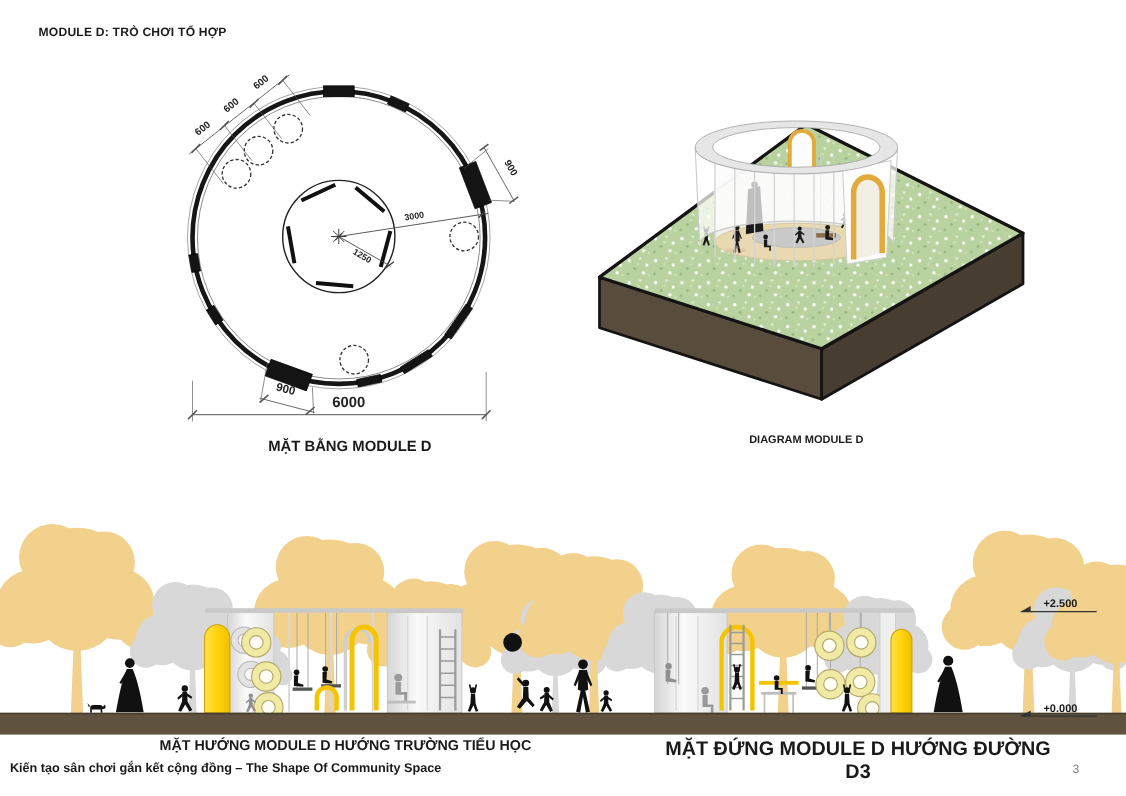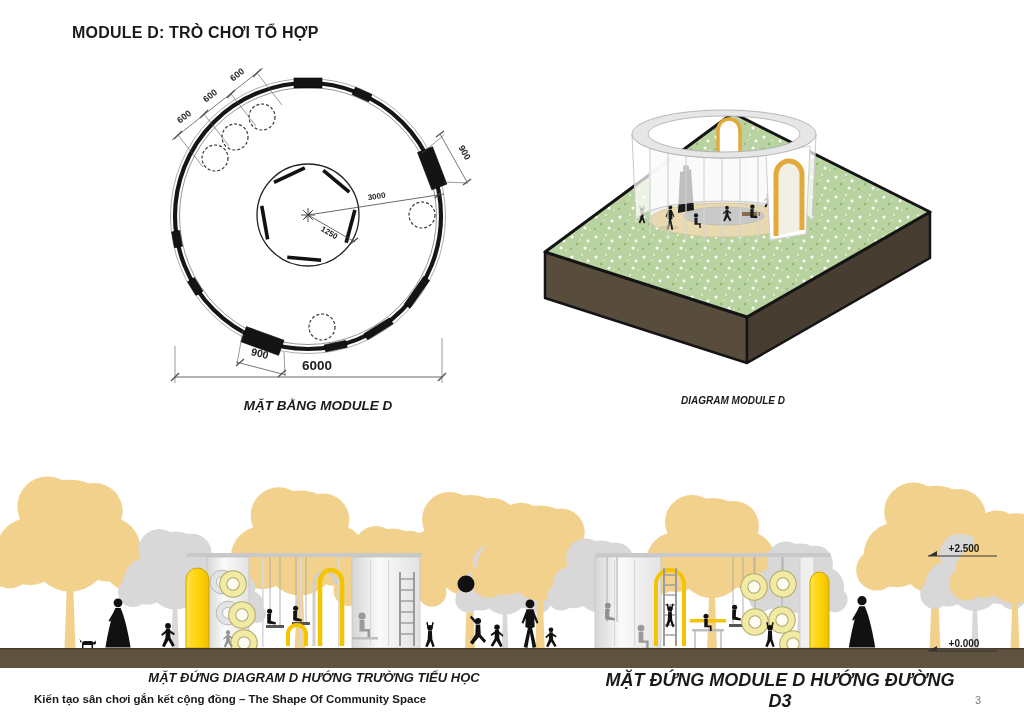--- a/index.html
+++ b/index.html
@@ -1,27 +1,27 @@
 <!DOCTYPE html>
 <html><head>
 <meta charset="utf-8">
 <style>
   html,body{margin:0;padding:0;}
   body{
     width:1024px;height:724px;position:relative;overflow:hidden;
     background:#ffffff;font-family:"Liberation Sans",sans-serif;color:#1a1a1a;
   }
   .abs{position:absolute;}
-  .page-title{left:35px;top:24px;font-size:16px;font-weight:bold;letter-spacing:.2px;margin-left:37px;}
-  .caption{font-weight:bold;text-align:center;font-style:italic;}
+  .page-title{left:35px;top:24px;font-size:11px;font-weight:bold;letter-spacing:.2px;}
+  .caption{font-weight:bold;text-align:center;}
   .plan-caption{left:186px;top:398px;width:264px;font-size:13.5px;}
   .diagram-caption{left:608px;top:395px;width:250px;font-size:10px;}
   .elev-caption-left{left:128px;top:670px;width:372px;font-size:13px;}
   .elev-caption-right{left:595px;top:670px;width:370px;font-size:18px;}
-  .footer{left:34px;top:693px;font-size:11.5px;font-weight:bold;}
+  .footer{left:9px;top:693px;font-size:11.5px;font-weight:bold;}
   .page-number{left:975px;top:694px;font-size:11px;color:#7d7d7d;}
   svg text{font-family:"Liberation Sans",sans-serif;fill:#1a1a1a;}
   svg .dim{font-weight:600;fill:#222;}
 </style>
 </head>
 <body>
 
 <div class="abs page-title">MODULE D: TRÒ CHƠI TỔ HỢP</div>
 
 <svg class="abs" style="left:110px;top:58px;" width="380" height="365" viewBox="0 0 380 365">
@@ -415,17 +415,17 @@
   <g>
     <line x1="928" y1="124" x2="997" y2="124" stroke="#333" stroke-width="1"></line>
     <path d="M928,124 l9,-5 v5 z" fill="#333"></path>
     <text font-size="10" font-weight="600" text-anchor="middle" x="964" y="120">+2.500</text>
     <line x1="928" y1="219" x2="997" y2="219" stroke="#333" stroke-width="1"></line>
     <path d="M928,219 l9,-5 v5 z" fill="#333"></path>
     <text font-size="10" font-weight="600" text-anchor="middle" x="964" y="215">+0.000</text>
   </g>
 </svg>
 
-<div class="abs caption elev-caption-left">MẶT ĐỨNG DIAGRAM D HƯỚNG TRƯỜNG TIỂU HỌC</div>
+<div class="abs caption elev-caption-left">MẶT HƯỚNG MODULE D HƯỚNG TRƯỜNG TIỂU HỌC</div>
 <div class="abs caption elev-caption-right">MẶT ĐỨNG MODULE D HƯỚNG ĐƯỜNG D3</div>
 
 <div class="abs footer">Kiến tạo sân chơi gắn kết cộng đồng – The Shape Of Community Space</div>
 <div class="abs page-number">3</div>
 
 </body></html>

